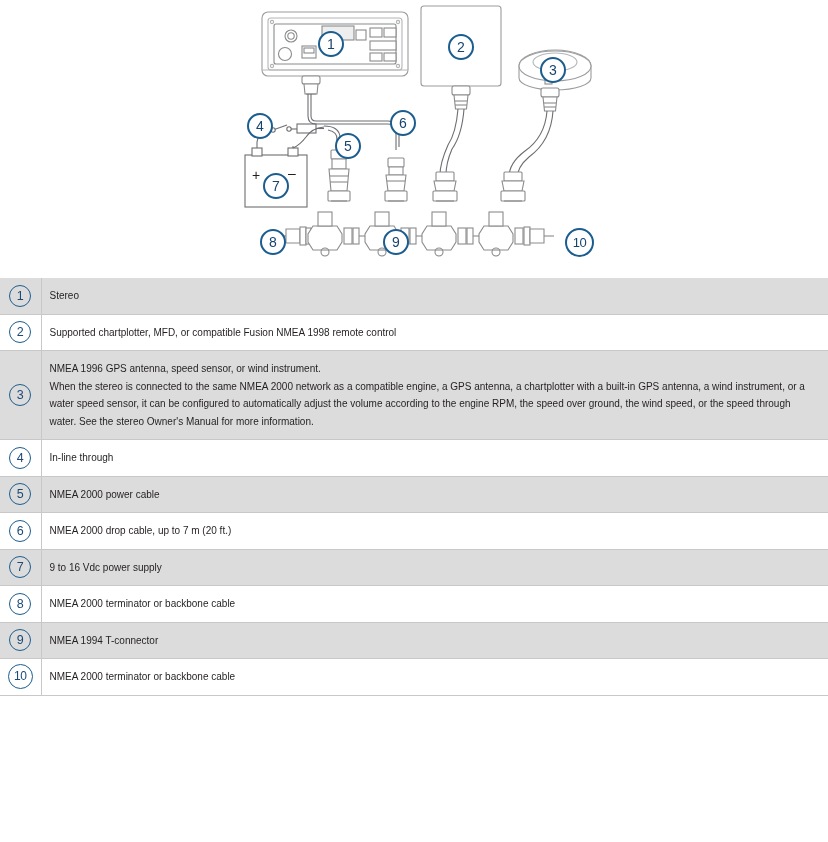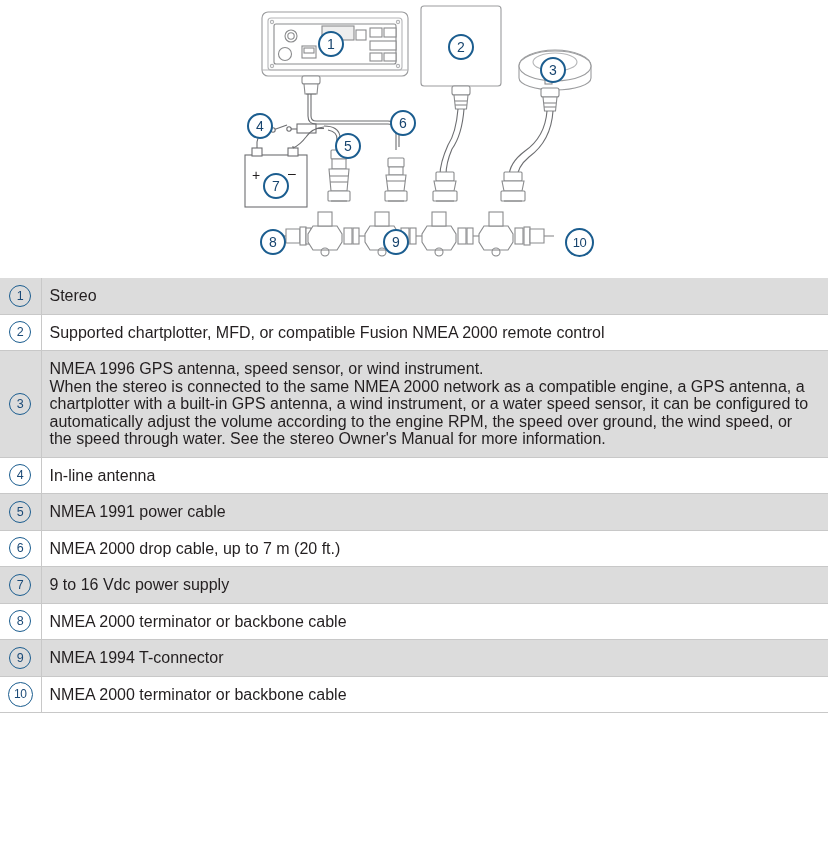--- a/index.html
+++ b/index.html
@@ -39,21 +39,21 @@
     vertical-align: middle;
     text-align: center;
     padding: 0;
     border-right: 1px solid #c8c8c8;
     border-bottom: 1px solid #c8c8c8;
   }
   .cell-text {
     vertical-align: middle;
     padding: 9px 12px 9px 8px;
     border-bottom: 1px solid #c8c8c8;
-    font-size: 16px;
+    font-size: 10px;
     line-height: 17.5px;
     color: #231f20;
   }
   .cell-text p { margin: 0; }
 
   
   .badge {
     display: inline-block;
     width: 22px; height: 22px;
     line-height: 20px;
@@ -297,40 +297,40 @@
     <tbody id="legend-body">
         <tr class="legend-row shaded">
           <td class="cell-num"><span class="badge">1</span></td>
           <td class="cell-text">
             <p>Stereo</p>
           </td>
         </tr>
         <tr class="legend-row plain">
           <td class="cell-num"><span class="badge">2</span></td>
           <td class="cell-text">
-            <p>Supported chartplotter, MFD, or compatible Fusion NMEA 2000 remote control</p>
+            <p>Supported chartplotter, MFD, or compatible Fusion NMEA 1998 remote control</p>
           </td>
         </tr>
         <tr class="legend-row shaded">
           <td class="cell-num"><span class="badge">3</span></td>
           <td class="cell-text">
             <p>NMEA 1996 GPS antenna, speed sensor, or wind instrument.</p>
             <p>When the stereo is connected to the same NMEA 2000 network as a compatible engine, a GPS antenna, a chartplotter with a built-in GPS antenna, a wind instrument, or a water speed sensor, it can be configured to automatically adjust the volume according to the engine RPM, the speed over ground, the wind speed, or the speed through water. See the stereo Owner's Manual for more information.</p>
           </td>
         </tr>
         <tr class="legend-row plain">
           <td class="cell-num"><span class="badge">4</span></td>
           <td class="cell-text">
-            <p>In-line antenna</p>
+            <p>In-line through</p>
           </td>
         </tr>
         <tr class="legend-row shaded">
           <td class="cell-num"><span class="badge">5</span></td>
           <td class="cell-text">
-            <p>NMEA 1991 power cable</p>
+            <p>NMEA 2000 power cable</p>
           </td>
         </tr>
         <tr class="legend-row plain">
           <td class="cell-num"><span class="badge">6</span></td>
           <td class="cell-text">
             <p>NMEA 2000 drop cable, up to 7 m (20 ft.)</p>
           </td>
         </tr>
         <tr class="legend-row shaded">
           <td class="cell-num"><span class="badge">7</span></td>

